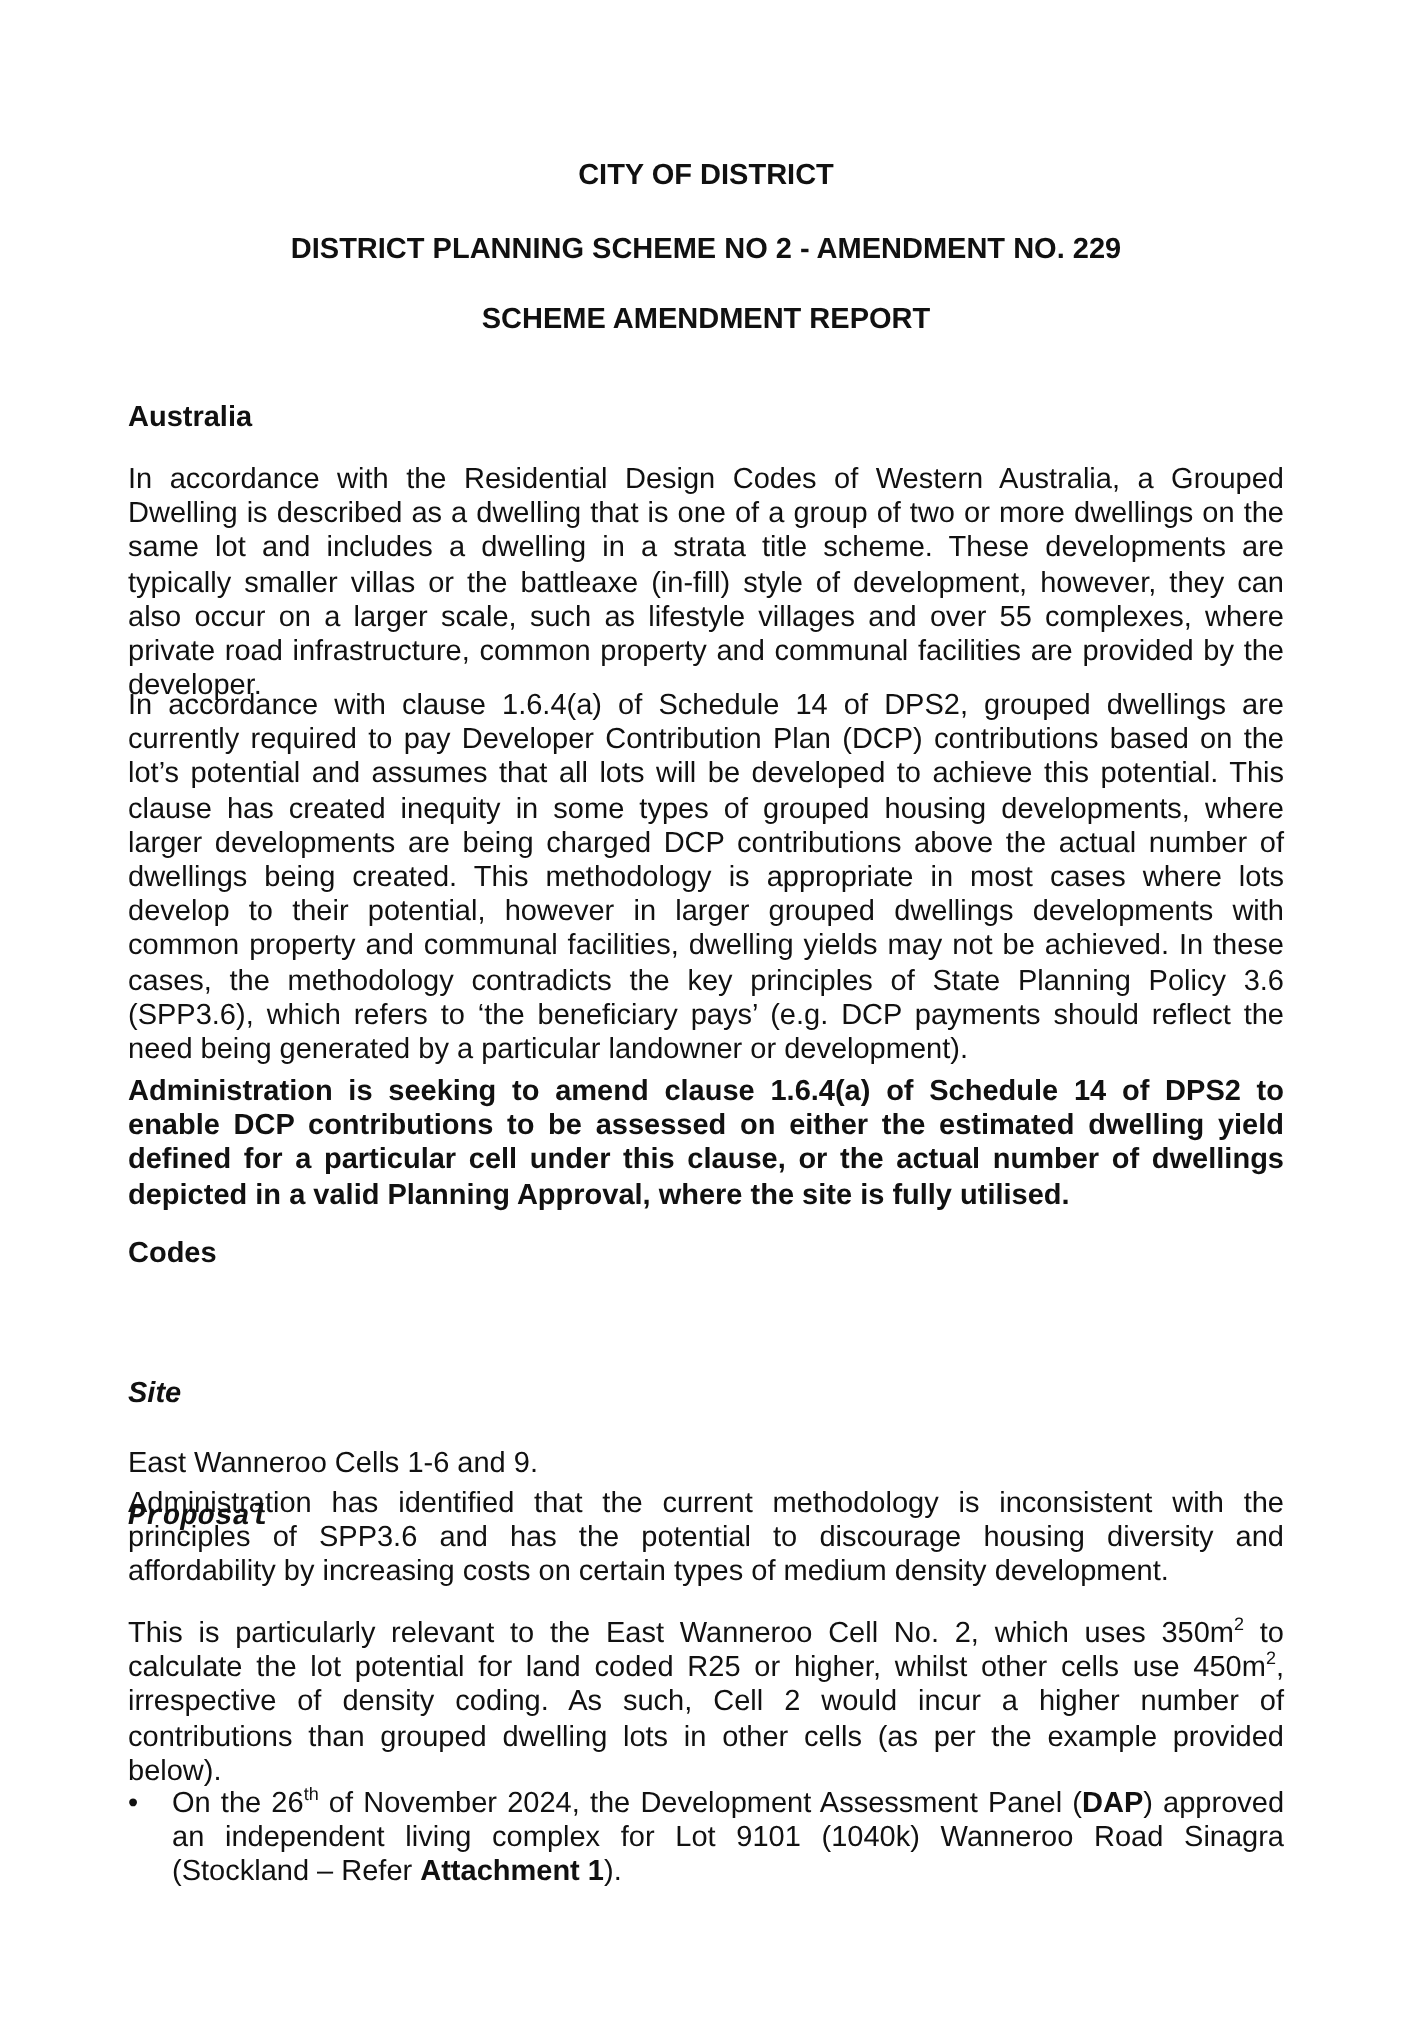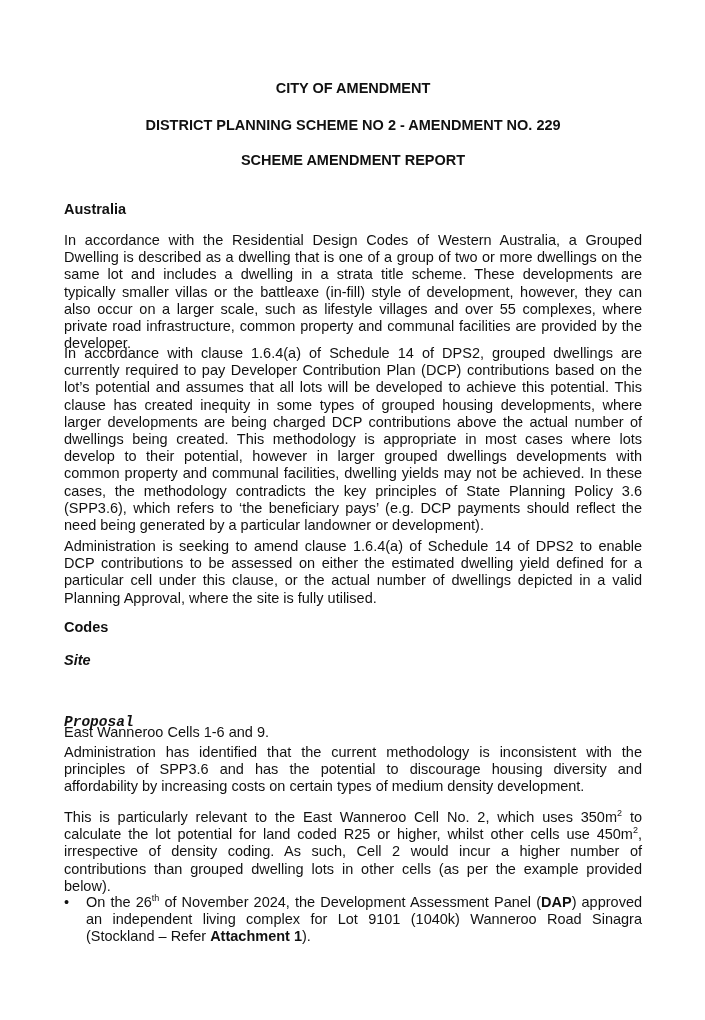--- a/index.html
+++ b/index.html
@@ -6,48 +6,48 @@
   body {
     width: 705px; height: 1020px; position: relative; overflow: hidden;
     font-family: "Liberation Sans", sans-serif; color: #111111;
   }
   .page { position: absolute; left: 64px; top: 0; width: 578px; }
   .title {
     position: absolute; left: 0; width: 578px; text-align: center;
     font-weight: bold; font-size: 14.5px; letter-spacing: 0;
   }
   .heading { position: absolute; left: 0; font-weight: bold; font-size: 14.5px; }
-  .subheading { position: absolute; left: 0; font-weight: bold; font-style: italic; font-size: 14.5px; }
+  .subheading { position: absolute; left: 0; font-weight: bold; font-style: italic; font-size: 14.5px; margin-top: 37px; }
   .para {
     position: absolute; left: 0; width: 578px; font-size: 14.5px;
     line-height: 17.2px; text-align: justify; margin: 0;
   }
   .single { position: absolute; left: 0; font-size: 14.5px; }
   .bullet {
     position: absolute; left: 0; width: 578px; font-size: 14.5px; line-height: 17.2px;
   }
   .bullet .dot { position: absolute; left: 0; top: 0; }
   .bullet .btext { margin-left: 22px; text-align: justify; display: block; }
   sup { font-size: 9px; line-height: 0; vertical-align: super; }
   b { font-weight: bold; }
 </style>
 </head>
 <body>
 
 <div class="page">
 
-  <div class="title" style="top:80px;">CITY OF AMENDMENT</div>
+  <div class="title" style="top:80px;">CITY OF DISTRICT</div>
   <div class="title" style="top:117px;">DISTRICT PLANNING SCHEME NO 2 - AMENDMENT NO.  229</div>
   <div class="title" style="top:152px;">SCHEME AMENDMENT REPORT</div>
 
   <div class="heading" style="top:201px;">Australia</div>
 
   <p class="para" style="top:232px;">In accordance with the Residential Design Codes of Western Australia, a Grouped Dwelling is described as a dwelling that is one of a group of two or more dwellings on the same lot and includes a dwelling in a strata title scheme. These developments are typically smaller villas or the battleaxe (in-fill) style of development, however, they can also occur on a larger scale, such as lifestyle villages and over 55 complexes, where private road infrastructure, common property and communal facilities are provided by the developer.</p>
   <p class="para" style="top:345px;">In accordance with clause 1.6.4(a) of Schedule 14 of DPS2, grouped dwellings are currently required to pay Developer Contribution Plan (DCP) contributions based on the lot’s potential and assumes that all lots will be developed to achieve this potential. This clause has created inequity in some types of grouped housing developments, where larger developments are being charged DCP contributions above the actual number of dwellings being created. This methodology is appropriate in most cases where lots develop to their potential, however in larger grouped dwellings developments with common property and communal facilities, dwelling yields may not be achieved. In these cases, the methodology contradicts the key principles of State Planning Policy 3.6 (SPP3.6), which refers to ‘the beneficiary pays’ (e.g. DCP payments should reflect the need being generated by a particular landowner or development).</p>
-  <p class="para" style="top:538px;">Administration is seeking to amend clause 1.6.4(a) of Schedule 14 of DPS2 to enable DCP contributions to be assessed on either the estimated dwelling yield defined for a particular cell under this clause, or the actual number of dwellings depicted in a valid Planning Approval, where the site is fully utilised.</p>
+  <p class="para" style="top:538px;font-weight:bold;">Administration is seeking to amend clause 1.6.4(a) of Schedule 14 of DPS2 to enable DCP contributions to be assessed on either the estimated dwelling yield defined for a particular cell under this clause, or the actual number of dwellings depicted in a valid Planning Approval, where the site is fully utilised.</p>
 
   <div class="heading" style="top:619px;">Codes</div>
   <div class="subheading" style="top:652px;">Site</div>
   <div class="single" style="top:683px;margin-top:41px;">East Wanneroo Cells 1-6 and 9.</div>
   <div class="subheading" style="top:714px;font-family:Liberation Mono, monospace;">Proposal</div>
 
   <p class="para" style="top:744px;">Administration has identified that the current methodology is inconsistent with the principles of SPP3.6 and has the potential to discourage housing diversity and affordability by increasing costs on certain types of medium density development.</p>
 
   <p class="para" style="top:809px;"><span>This is particularly relevant to the East Wanneroo Cell No. 2, which uses 350m</span><sup>2</sup><span> to calculate the lot potential for land coded R25 or higher, whilst other cells use 450m</span><sup>2</sup><span>, irrespective of density coding. As such, Cell 2 would incur a higher number of contributions than grouped dwelling lots in other cells (as per the example provided below).</span></p>
 

